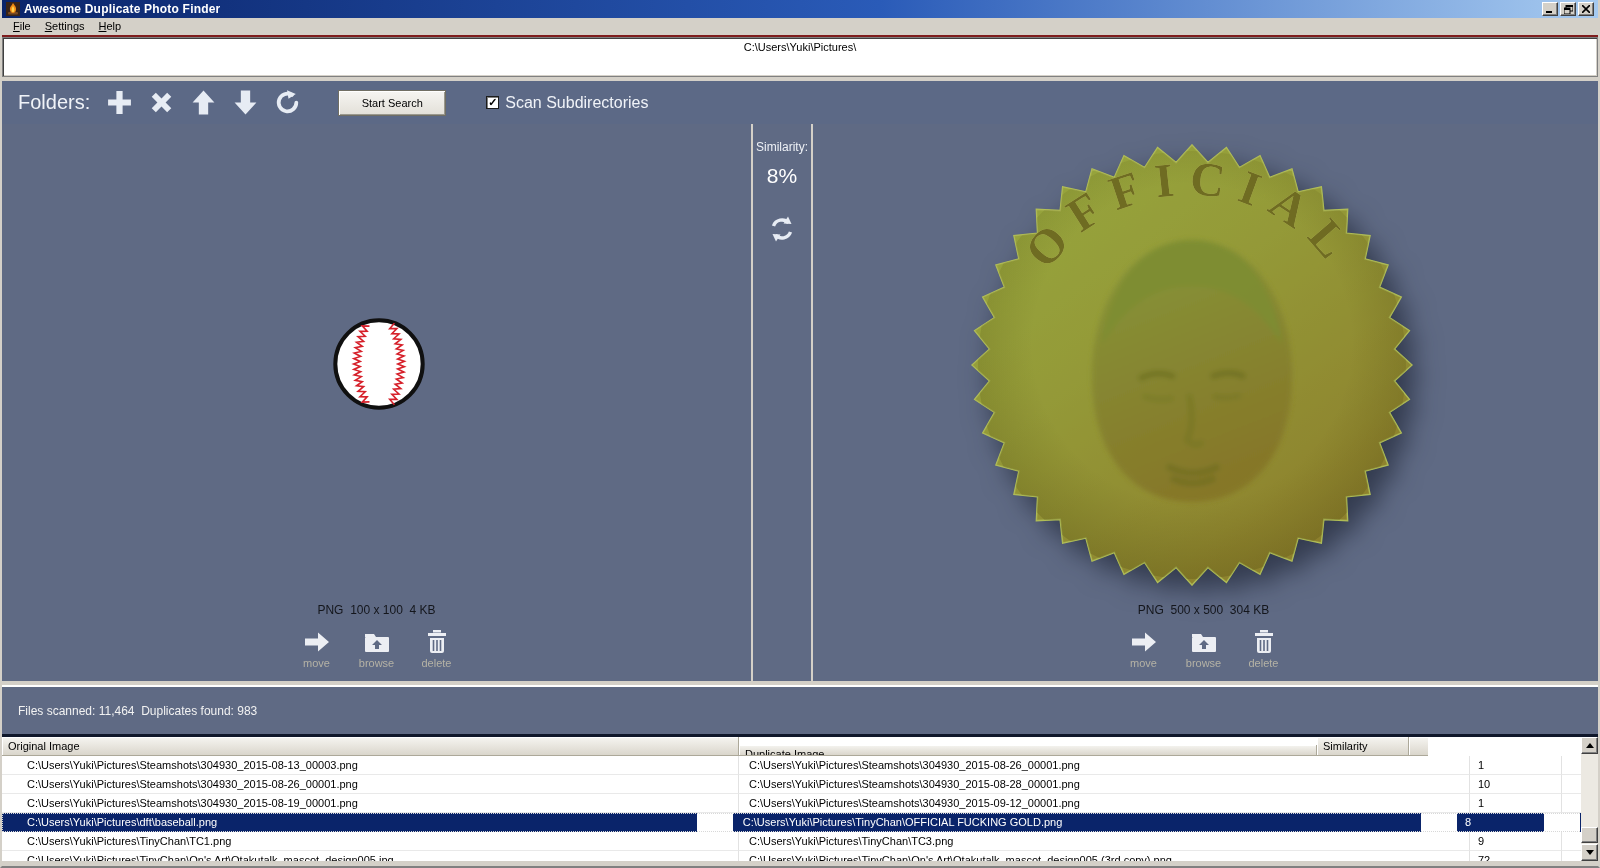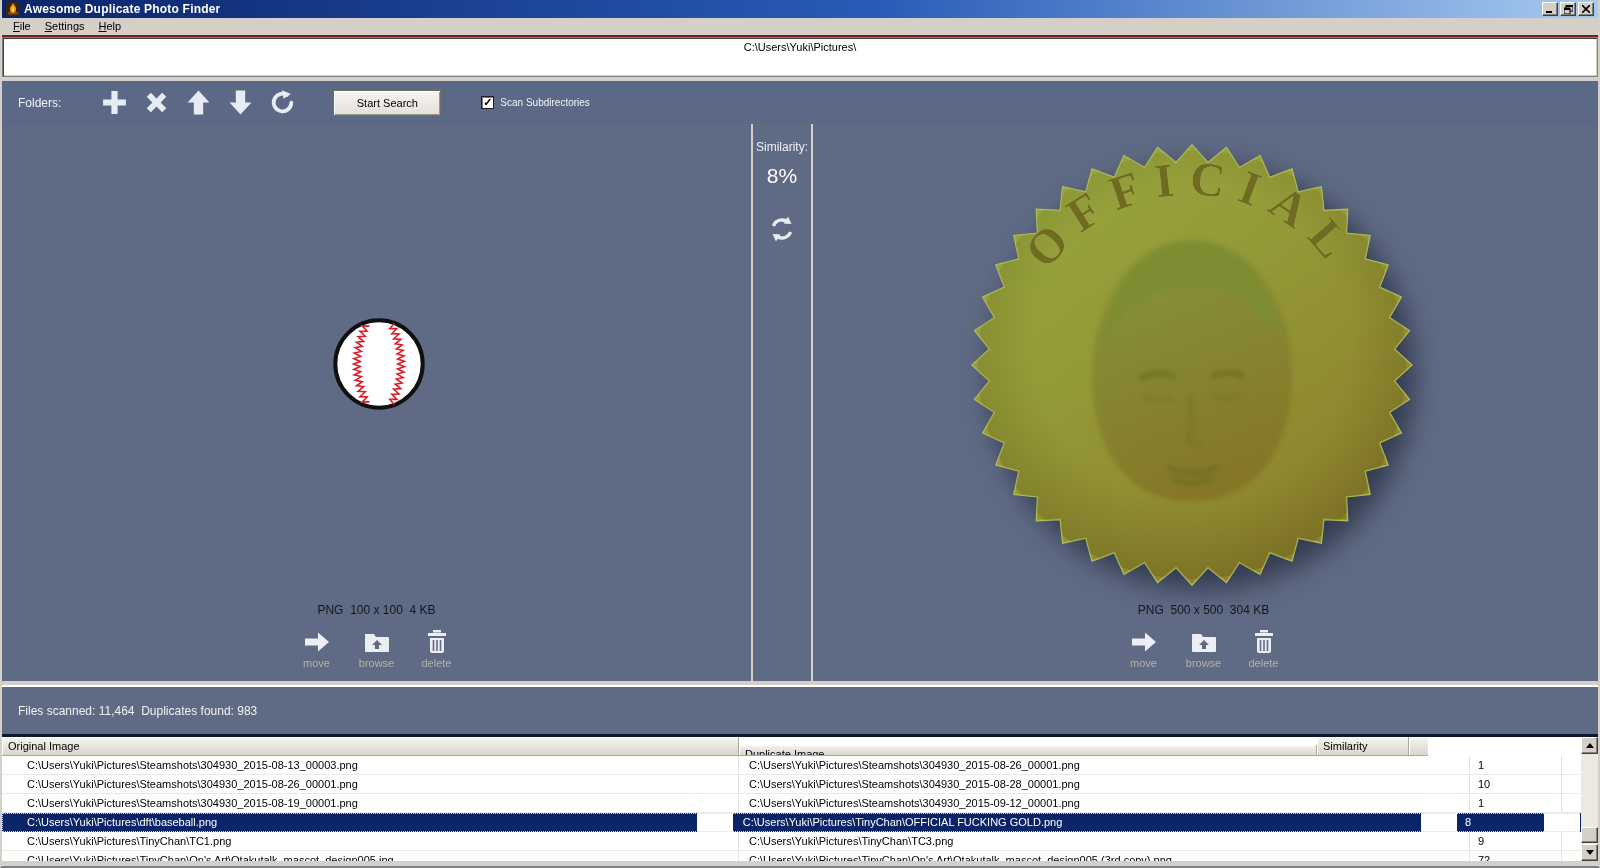--- a/index.html
+++ b/index.html
@@ -28,31 +28,31 @@
   
   .pathbox { height:40px; background:#fff; margin:0; border:1px solid #808080;
     box-shadow:inset 1px 1px 0 #404040, inset -1px -1px 0 #d4d0c8; }
   .pathbox textarea { width:100%; height:100%; border:none; outline:none; resize:none;
     font-family:"Liberation Sans", sans-serif; font-size:11px; color:#000; padding:3px 5px;
     background:transparent; white-space:pre; overflow:hidden;text-align:center; }
 
   
   .toolbar { height:47px; background:#5c6986; border-top:4px solid #d4d0c8;
     display:flex; align-items:center; padding-left:16px; }
-  .folders-label { color:#f0f3f8; font-size:12px; margin-right:40px; }
+  .folders-label { color:#f0f3f8; font-size:20px; margin-right:16px; }
   .tb-icon { width:27px; height:27px; margin-right:15px; cursor:pointer; flex:0 0 auto; }
   .tb-icon svg { display:block; width:100%; height:100%; }
   .btn-classic { margin-left:22px; width:108px; height:26px; background:linear-gradient(#f6f5f2,#e3e0d8);
     border:1px solid #716f64; box-shadow:inset 1px 1px 0 #ffffff, inset -1px -1px 0 #9a988e;
     font-family:"Liberation Sans", sans-serif; font-size:11px; color:#000; cursor:pointer; }
   .chk-wrap { margin-left:40px; display:flex; align-items:center; gap:6px; cursor:pointer; }
   .chk-box { width:13px; height:13px; background:#fff; border:1px solid #1c1c1c;
     box-shadow:inset 1px 1px 0 #808080; display:flex; align-items:center; justify-content:center;
     font-size:11px; font-weight:bold; color:#000; line-height:11px; }
-  .chk-label { color:#f0f3f8; font-size:10px; }
+  .chk-label { color:#f0f3f8; font-size:16px; }
 
   
   .main { height:561px; display:flex; background:#5f6a84; border-bottom:4px solid #d4d0c8; }
   .panel { position:relative; background:#5f6a84; height:100%; }
   .panel.left  { width:751px; border-right:2px solid #d4d0c8; }
   .panel.right { width:781px; }
   .midstrip { width:60px; background:#5f6a84; border-right:2px solid #d4d0c8;
     display:flex; flex-direction:column; align-items:center; padding-top:16px; }
   .sim-label { color:#eef1f6; font-size:12px; }
   .sim-value { color:#ffffff; font-size:21px; margin-top:10px; }

